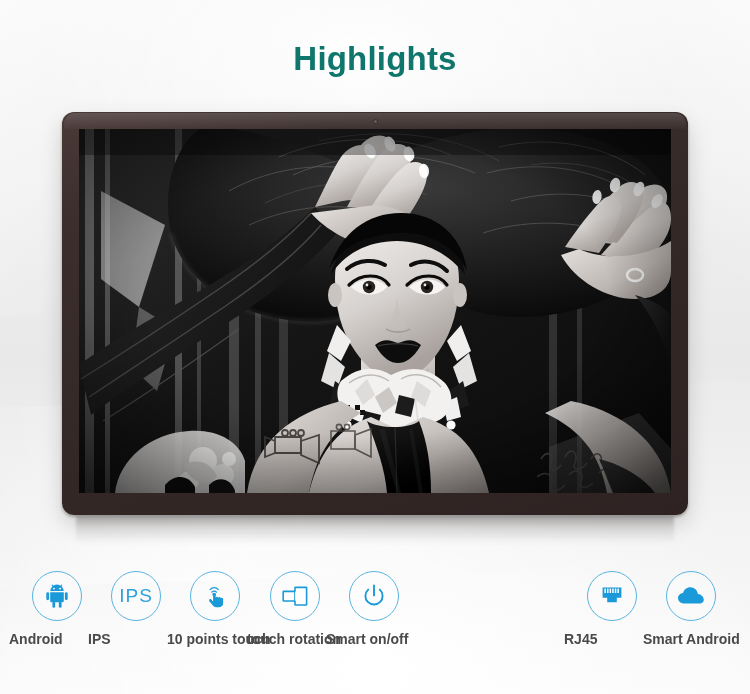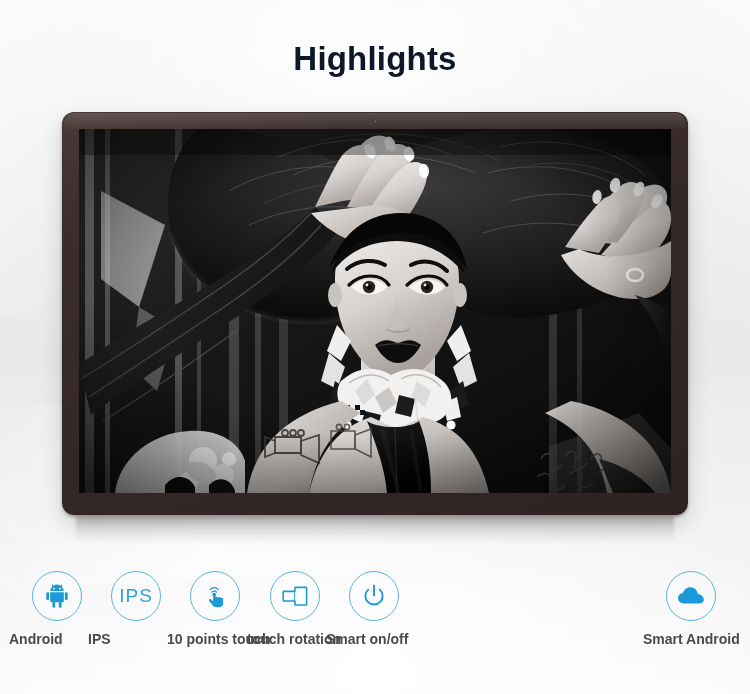--- a/index.html
+++ b/index.html
@@ -59,21 +59,21 @@
   }
 
   
   #title {
     position: absolute;
     left: 0; right: 0;
     top: 40px;
     text-align: center;
     font-size: 33px;
     font-weight: bold;
-    color: #0f172a;
+    color: #0f766e;
     letter-spacing: 0.2px;
   }
 
   
   #monitor {
     position: absolute;
     left: 62px;
     top: 112px;
     width: 626px;
     height: 403px;
@@ -505,20 +505,36 @@
         <svg width="28" height="28" viewBox="0 0 28 28">
           <path d="M8.2 7.6a8.6 8.6 0 1 0 11.6 0" fill="none" stroke="#1a9ad8" stroke-width="1.9" stroke-linecap="round"></path>
           <line x1="14" y1="3.4" x2="14" y2="13.4" stroke="#1a9ad8" stroke-width="1.9" stroke-linecap="round"></line>
         </svg>
       </div>
       <div class="feature-label">Smart on/off</div>
     </div>
 
 
 
+    <div class="feature" style="left:564px;">
+      <div class="icon-circle">
+        <svg width="28" height="26" viewBox="0 0 28 26">
+          <path d="M4.6 4.4h18.8v10.4l-4.6 0v4.4h-9.6v-4.4l-4.6 0z" fill="#1a9ad8"></path>
+          <g fill="#ffffff">
+            <rect x="6.4" y="5.6" width="1.5" height="4.4"></rect>
+            <rect x="9.0" y="5.6" width="1.5" height="4.4"></rect>
+            <rect x="11.6" y="5.6" width="1.5" height="4.4"></rect>
+            <rect x="14.2" y="5.6" width="1.5" height="4.4"></rect>
+            <rect x="16.8" y="5.6" width="1.5" height="4.4"></rect>
+            <rect x="19.4" y="5.6" width="1.5" height="4.4"></rect>
+          </g>
+        </svg>
+      </div>
+      <div class="feature-label">RJ45</div>
+    </div>
 
     <div class="feature" style="left:643px;">
       <div class="icon-circle">
         <svg width="30" height="22" viewBox="0 0 30 22">
           <path d="M7.6 18.4c-3.1 0-5.6-2.4-5.6-5.3 0-2.7 2.2-5 5-5.2C7.9 4.6 10.8 2.2 14.3 2.2c4 0 7.3 3 7.6 6.9 3.3.2 5.9 2.8 5.9 6 0 1.8-1.5 3.3-3.4 3.3z" fill="#1a9ad8"></path>
         </svg>
       </div>
       <div class="feature-label">Smart Android</div>
     </div>
 

